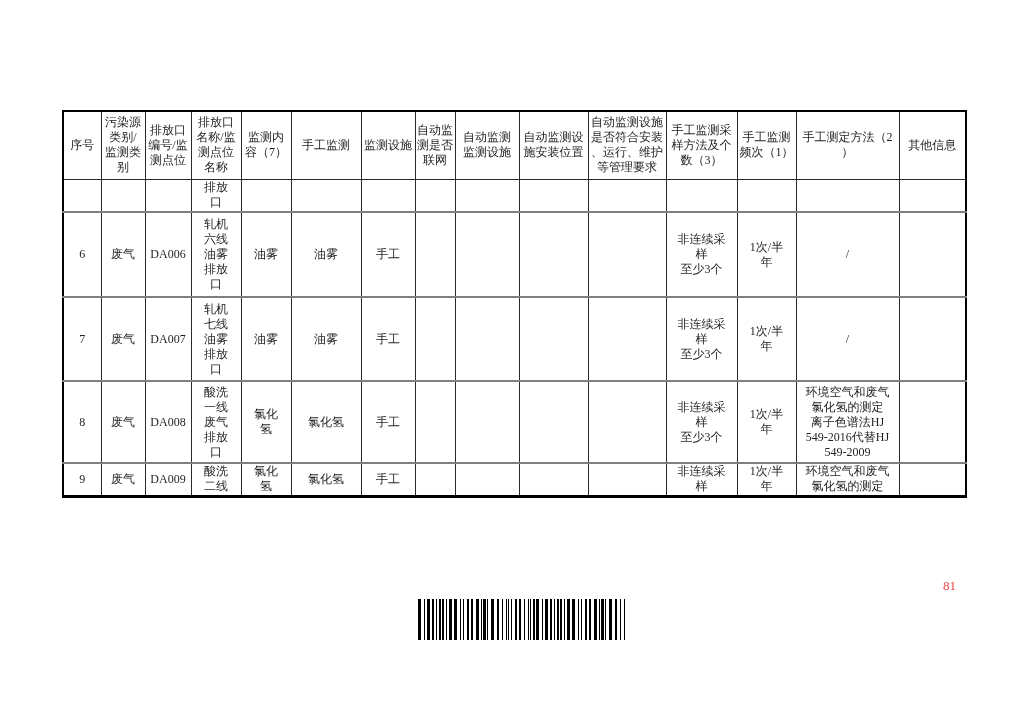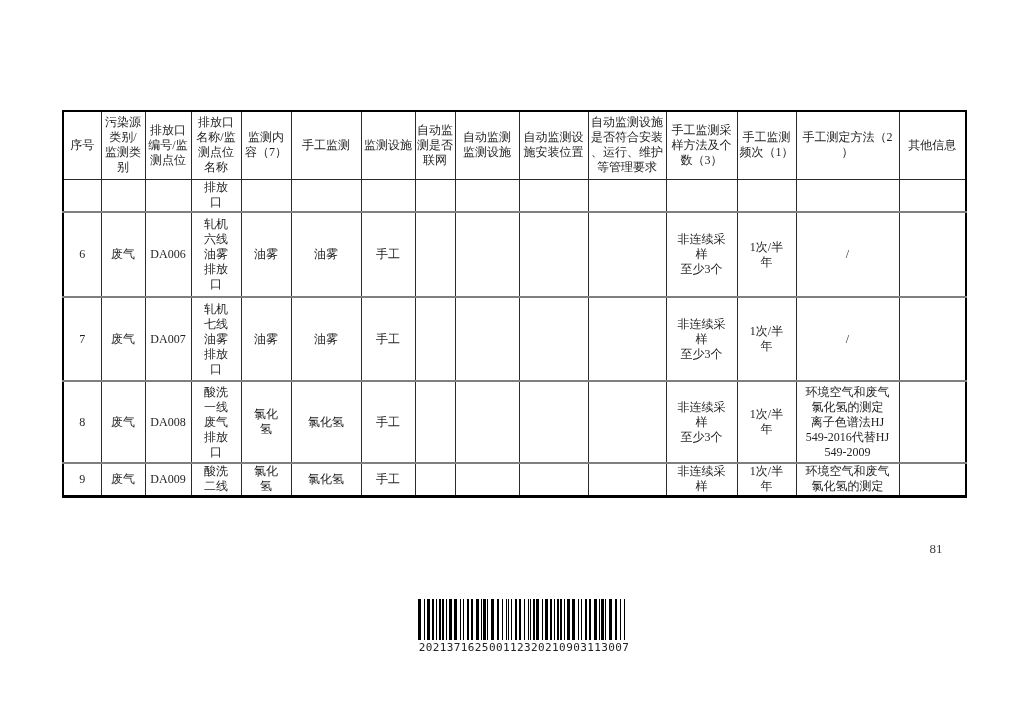--- a/index.html
+++ b/index.html
@@ -43,25 +43,25 @@
   }
   table[data-name="monitoring-table"] tbody tr {
     border-top: 2px solid #7f7f7f;
   }
   table[data-name="monitoring-table"] tbody tr:first-child {
     border-top: 1px solid #2a2a2a;
   }
   .page-number {
     position: absolute;
     left: 916px;
-    top: 541px;
+    top: 578px;
     width: 40px;
-    text-align: center;
+    text-align: right;
     font-size: 13px;
-    color: #404040;
+    color: #ef4444;
   }
   .barcode-wrap {
     position: absolute;
     left: 404px;
     top: 599px;
     width: 240px;
   }
   .barcode-image {
     margin: 0 auto;
     width: 212px;
@@ -315,14 +315,13 @@
       <div class="bar" data-name="barcode-bar" style="width: 2px; margin-right: 3px;"></div>
       <div class="bar" data-name="barcode-bar" style="width: 3px; margin-right: 2px;"></div>
       <div class="bar" data-name="barcode-bar" style="width: 1px; margin-right: 1px;"></div>
       <div class="bar" data-name="barcode-bar" style="width: 3px; margin-right: 1px;"></div>
       <div class="bar" data-name="barcode-bar" style="width: 1px; margin-right: 3px;"></div>
       <div class="bar" data-name="barcode-bar" style="width: 3px; margin-right: 3px;"></div>
       <div class="bar" data-name="barcode-bar" style="width: 2px; margin-right: 3px;"></div>
       <div class="bar" data-name="barcode-bar" style="width: 1px; margin-right: 3px;"></div>
       <div class="bar" data-name="barcode-bar" style="width: 1px; margin-right: 1px;"></div>
     </div>
-  <div class="barcode-number" data-name="barcode-number">202137162500112320210903113007</div>
 </div>
 
 </body></html>

